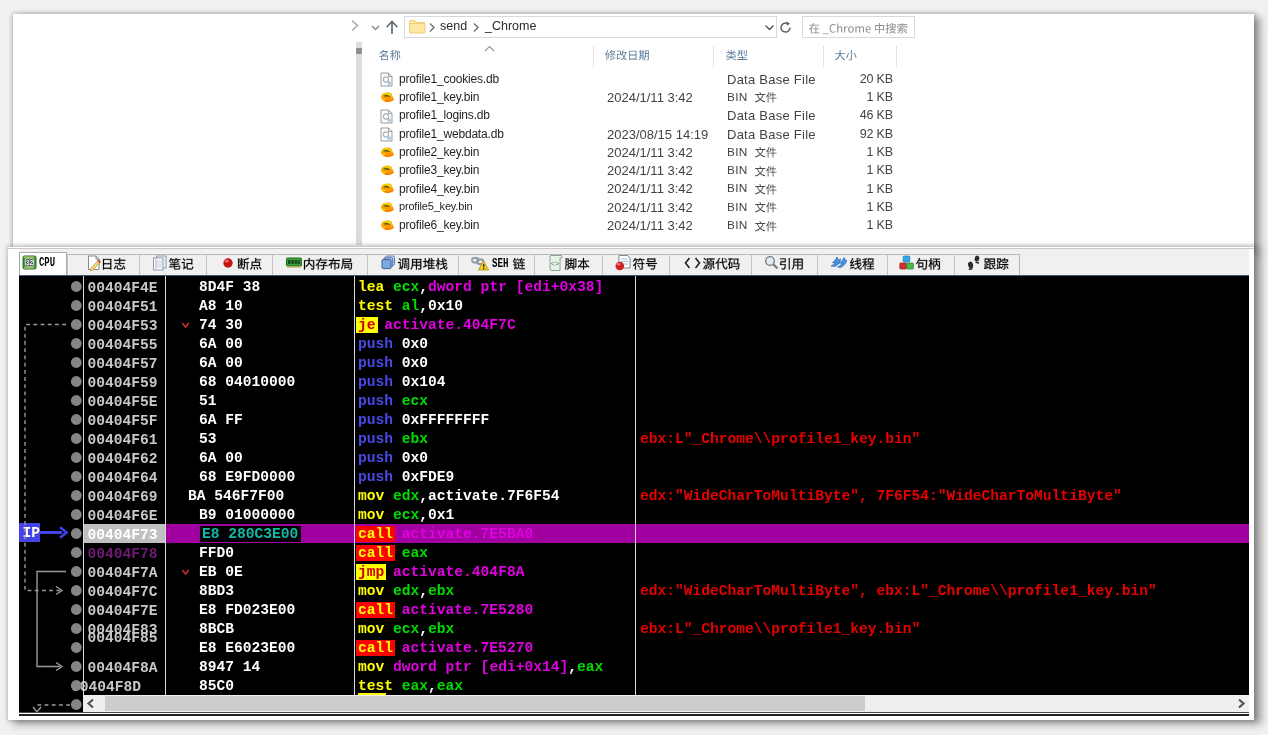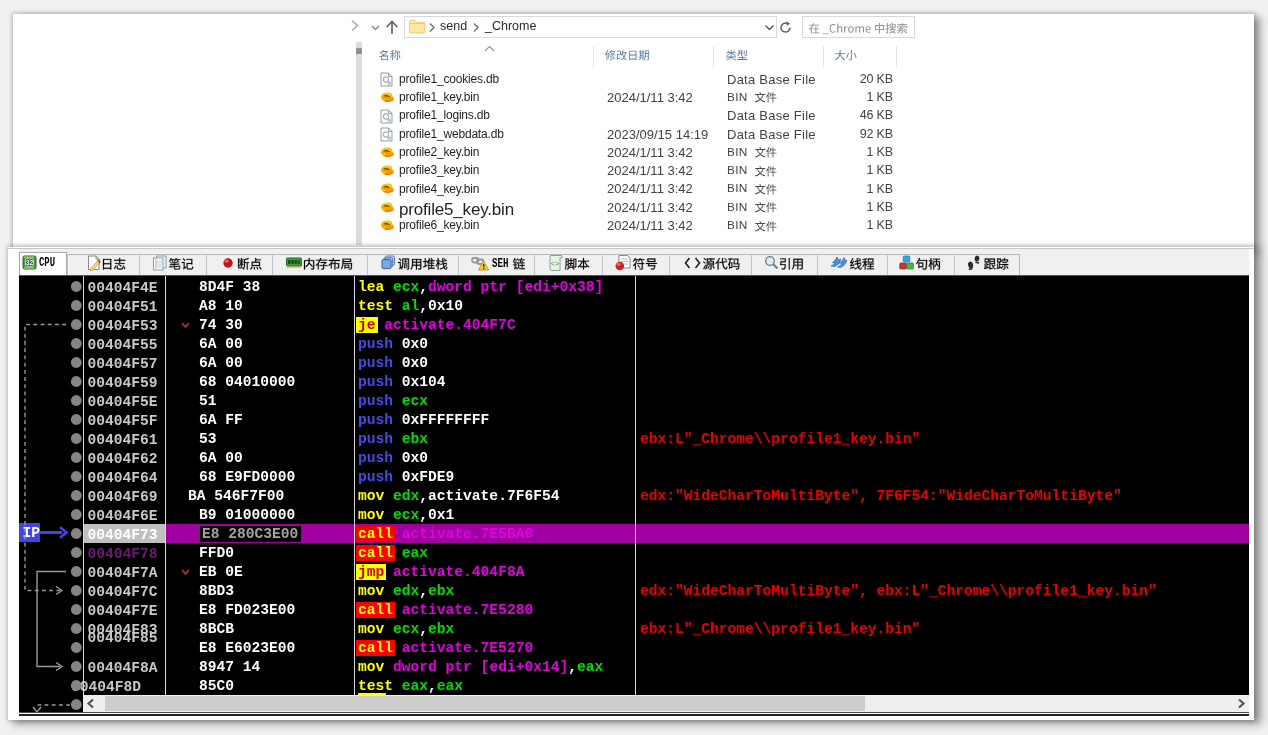--- a/index.html
+++ b/index.html
@@ -123,21 +123,21 @@
 <div class="abs" style="left:399px;top:108.4px;font-size:12px;letter-spacing:-0.18px;color:#1f1f1f">profile1_logins.db</div>
 <div class="abs" style="left:727px;top:108.1px;font-size:13px;letter-spacing:0.25px;color:#434343">Data Base File</div>
 <div class="abs" style="left:793px;top:108.2px;width:100px;text-align:right;font-size:12.5px;letter-spacing:-0.15px;color:#434343">46 KB</div>
 <svg class="abs" style="left:380px;top:127.4px" width="13" height="15" viewBox="0 0 13 15">
 <path d="M1 1 L8.5 1 L12 4.5 L12 14 L1 14 Z" fill="#fdfdfd" stroke="#9a9a9a" stroke-width="1"></path>
 <path d="M8.5 1 L8.5 4.5 L12 4.5" fill="none" stroke="#9a9a9a" stroke-width="1"></path>
 <circle cx="6" cy="7.5" r="2.6" fill="none" stroke="#a8aeb4" stroke-width="1.1"></circle>
 <rect x="7.6" y="9.4" width="3.2" height="3.4" rx="0.6" fill="#9fc8e8"></rect>
 </svg>
 <div class="abs" style="left:399px;top:126.8px;font-size:12px;letter-spacing:-0.18px;color:#1f1f1f">profile1_webdata.db</div>
-<div class="abs" style="left:607px;top:126.5px;font-size:13px;color:#434343">2023/09/15 14:19</div>
+<div class="abs" style="left:607px;top:126.5px;font-size:13px;color:#434343">2023/08/15 14:19</div>
 <div class="abs" style="left:727px;top:126.5px;font-size:13px;letter-spacing:0.25px;color:#434343">Data Base File</div>
 <div class="abs" style="left:793px;top:126.6px;width:100px;text-align:right;font-size:12.5px;letter-spacing:-0.15px;color:#434343">92 KB</div>
 <svg class="abs" style="left:380px;top:145.7px" width="15" height="13" viewBox="0 0 15 13">
 <path d="M1.2 6.5 Q1 3.5 4 2.2 Q7.5 0.8 11 2.2 L13.8 8.0 Q14.2 9 13 9.6 Q9 11.8 5.5 10.8 Q1.5 9.8 1.2 6.5 Z" fill="#ff9800"></path>
 <path d="M1.2 6.3 Q2.2 9.8 6 10.6 Q9.5 11.3 12.8 9.3 L13.6 8.3 Q9 10.4 5.8 9.3 Q2.5 8.2 1.2 6.3 Z" fill="#f07000"></path>
 <path d="M1.5 5 Q2 3.2 4.3 2.3 Q7 1.2 9.8 1.9 L12.5 6.2 Q8 4.2 5 5.2 Q2.5 6 1.5 5 Z" fill="#ffd000"></path>
 <path d="M2.2 4.4 Q4.5 2.6 7.2 2.9 L11.8 6.3 Q7.5 4.6 4.8 5.4 Q3 5.9 2.2 4.4 Z" fill="#d4c400"></path>
 <path d="M3 4.9 Q5.5 3.6 8 4.2 L10.5 6.0 Q6.5 5.0 4.5 5.6 Z" fill="#5a5200"></path>
 <path d="M1.3 6.8 Q3.5 8.0 6.5 7.6 L4 9.9 Q2 9 1.3 6.8 Z" fill="#ffd400"></path>
 </svg>
@@ -188,21 +188,21 @@
   </div>
 <div class="abs" style="left:793px;top:181.5px;width:100px;text-align:right;font-size:12.5px;letter-spacing:-0.15px;color:#434343"> 1 KB</div>
 <svg class="abs" style="left:380px;top:200.6px" width="15" height="13" viewBox="0 0 15 13">
 <path d="M1.2 6.5 Q1 3.5 4 2.2 Q7.5 0.8 11 2.2 L13.8 8.0 Q14.2 9 13 9.6 Q9 11.8 5.5 10.8 Q1.5 9.8 1.2 6.5 Z" fill="#ff9800"></path>
 <path d="M1.2 6.3 Q2.2 9.8 6 10.6 Q9.5 11.3 12.8 9.3 L13.6 8.3 Q9 10.4 5.8 9.3 Q2.5 8.2 1.2 6.3 Z" fill="#f07000"></path>
 <path d="M1.5 5 Q2 3.2 4.3 2.3 Q7 1.2 9.8 1.9 L12.5 6.2 Q8 4.2 5 5.2 Q2.5 6 1.5 5 Z" fill="#ffd000"></path>
 <path d="M2.2 4.4 Q4.5 2.6 7.2 2.9 L11.8 6.3 Q7.5 4.6 4.8 5.4 Q3 5.9 2.2 4.4 Z" fill="#d4c400"></path>
 <path d="M3 4.9 Q5.5 3.6 8 4.2 L10.5 6.0 Q6.5 5.0 4.5 5.6 Z" fill="#5a5200"></path>
 <path d="M1.3 6.8 Q3.5 8.0 6.5 7.6 L4 9.9 Q2 9 1.3 6.8 Z" fill="#ffd400"></path>
 </svg>
-<div class="abs" style="left:399px;top:200.0px;font-size:17px;letter-spacing:-0.18px;color:#1f1f1f">profile5_key.bin</div>
+<div class="abs" style="left:399px;top:200.0px;font-size:11px;letter-spacing:-0.18px;color:#1f1f1f">profile5_key.bin</div>
 <div class="abs" style="left:607px;top:199.7px;font-size:13px;color:#434343">2024/1/11 3:42</div>
 <div class="abs" style="left:727px;top:199.6px;font-size:11.8px;letter-spacing:0.3px;color:#434343">BIN</div>
 <div class="abs" style="left:755px;top:202.1px;width:21.5px;height:10.4px">
     <svg width="21.5" height="10.4" viewBox="0 0 21.5 10.4" style="overflow:visible;display:block" fill="#494949">
       <path transform="translate(-0.4,9.5)" d="M4.7 -9.2C5.1 -8.7 5.4 -7.9 5.6 -7.5L6.5 -7.8C6.3 -8.2 5.9 -8.9 5.6 -9.5ZM0.6 -7.4V-6.6H2.3C3 -4.9 3.9 -3.4 5 -2.2C3.8 -1.2 2.3 -0.4 0.4 0.1C0.6 0.3 0.8 0.7 0.9 0.9C2.8 0.3 4.4 -0.5 5.6 -1.6C6.9 -0.5 8.4 0.3 10.2 0.8C10.4 0.6 10.6 0.2 10.8 0C9 -0.4 7.5 -1.2 6.3 -2.3C7.4 -3.4 8.3 -4.8 8.9 -6.6H10.7V-7.4ZM5.6 -2.8C4.6 -3.9 3.8 -5.2 3.2 -6.6H8C7.4 -5.1 6.6 -3.9 5.6 -2.8Z"></path>
       <path transform="translate(10.8,9.5)" d="M3.6 -3.8V-3H6.8V0.9H7.6V-3H10.7V-3.8H7.6V-6.3H10.2V-7.1H7.6V-9.3H6.8V-7.1H5.3C5.4 -7.6 5.5 -8.2 5.6 -8.7L4.8 -8.8C4.6 -7.4 4.1 -5.9 3.5 -5C3.7 -4.9 4 -4.7 4.2 -4.6C4.5 -5.1 4.8 -5.6 5 -6.3H6.8V-3.8ZM3 -9.4C2.4 -7.7 1.4 -6 0.4 -4.9C0.5 -4.7 0.8 -4.3 0.8 -4.1C1.2 -4.4 1.5 -4.9 1.9 -5.4V0.9H2.7V-6.7C3.1 -7.5 3.5 -8.3 3.8 -9.1Z"></path>
     </svg>
   </div>
 <div class="abs" style="left:793px;top:199.8px;width:100px;text-align:right;font-size:12.5px;letter-spacing:-0.15px;color:#434343"> 1 KB</div>
 <svg class="abs" style="left:380px;top:219.0px" width="15" height="13" viewBox="0 0 15 13">
@@ -460,21 +460,21 @@
 <div class="abs" style="left:87.5px;top:486.5px"><span class="mono" style="color:#c8c8c8">00404F69</span></div>
 <div class="abs mono w" style="left:188px;top:486.5px">BA 546F7F00</div>
 <div class="abs mono" style="left:358px;top:486.5px"><span class="y">mov</span><span class="g"> edx</span><span class="w">,activate.7F6F54</span></div>
 <div class="abs mono" style="left:640px;top:486.5px;color:#e60000">edx:"WideCharToMultiByte", 7F6F54:"WideCharToMultiByte"</div>
 <div class="abs" style="left:87.5px;top:505.5px"><span class="mono" style="color:#c8c8c8">00404F6E</span></div>
 <div class="abs mono w" style="left:199px;top:505.5px">B9 01000000</div>
 <div class="abs mono" style="left:358px;top:505.5px"><span class="y">mov</span><span class="g"> ecx</span><span class="w">,0x1</span></div>
 <div class="abs" style="left:83px;top:524.0px;width:1166px;height:18.5px;background:#a000a0"></div>
 <div class="abs" style="left:83px;top:524.0px;width:81.5px;height:18.5px;background:#c0c0c0"></div>
 <div class="abs" style="left:87.5px;top:524.5px"><span class="mono" style="color:#fff">00404F73</span></div>
-<div class="abs mono" style="left:202px;top:524.5px"><span style="background:#000;padding:0 2.5px;margin:12px -2.5px;color:#a3a3a3">E8 280C3E00</span></div>
+<div class="abs mono" style="left:202px;top:524.5px"><span style="background:#000;padding:0 2.5px;margin:12px -2.5px;color:#14b8a6">E8 280C3E00</span></div>
 <div class="abs mono" style="left:358px;top:524.5px"><span class="C">call</span><span class="m"> activate.7E5BA0</span></div>
 <div class="abs" style="left:87.5px;top:543.5px"><span class="mono" style="color:#701a75">00404F78</span></div>
 <div class="abs mono w" style="left:199px;top:543.5px">FFD0</div>
 <div class="abs mono" style="left:358px;top:543.5px"><span class="C">call</span><span class="g"> eax</span></div>
 <div class="abs" style="left:87.5px;top:562.5px"><span class="mono" style="color:#c8c8c8">00404F7A</span></div>
 <div class="abs mono w" style="left:199px;top:562.5px">EB 0E</div>
 <svg class="abs" style="left:181px;top:568.5px" width="9" height="7" viewBox="0 0 9 7">
     <path d="M1.2 1 L4.5 5 L7.8 1" stroke="#c83232" stroke-width="1.5" fill="none"></path>
   </svg>
 <div class="abs mono" style="left:358px;top:562.5px"><span class="J">jmp</span><span class="m"> activate.404F8A</span></div>

